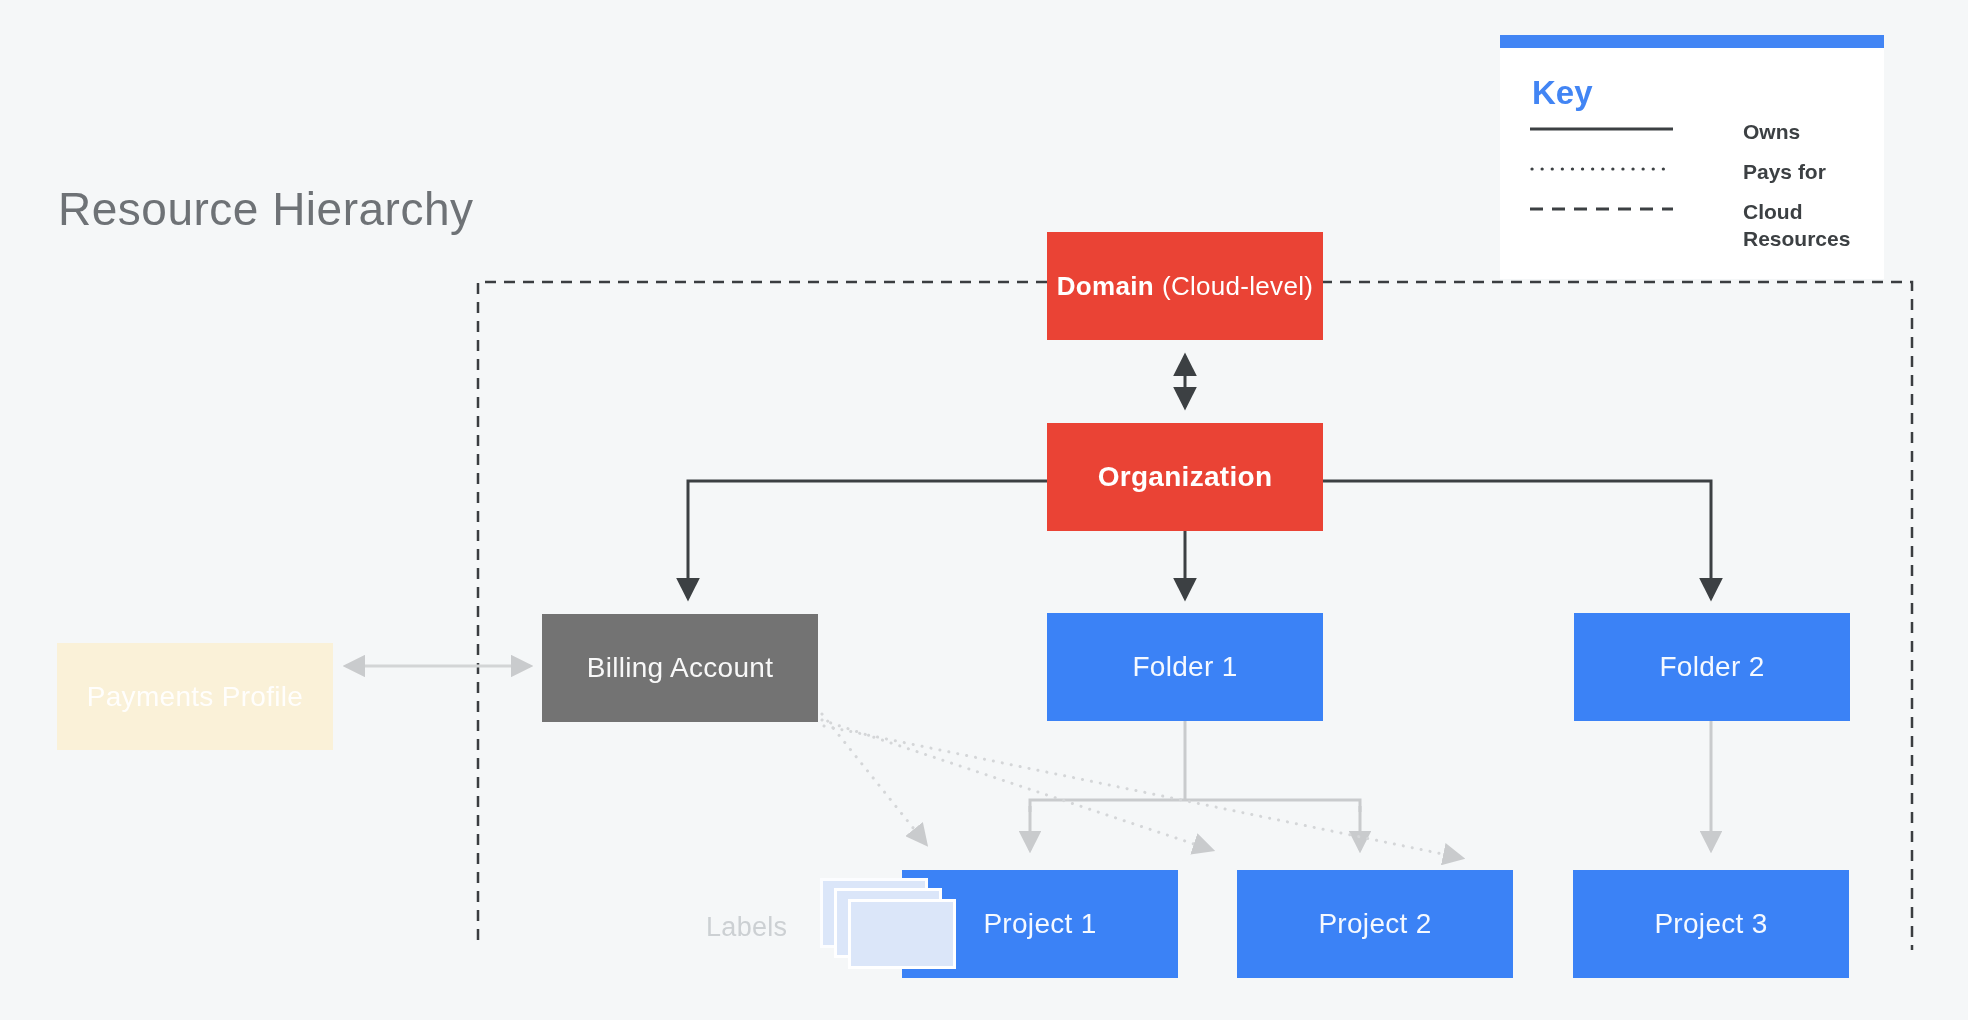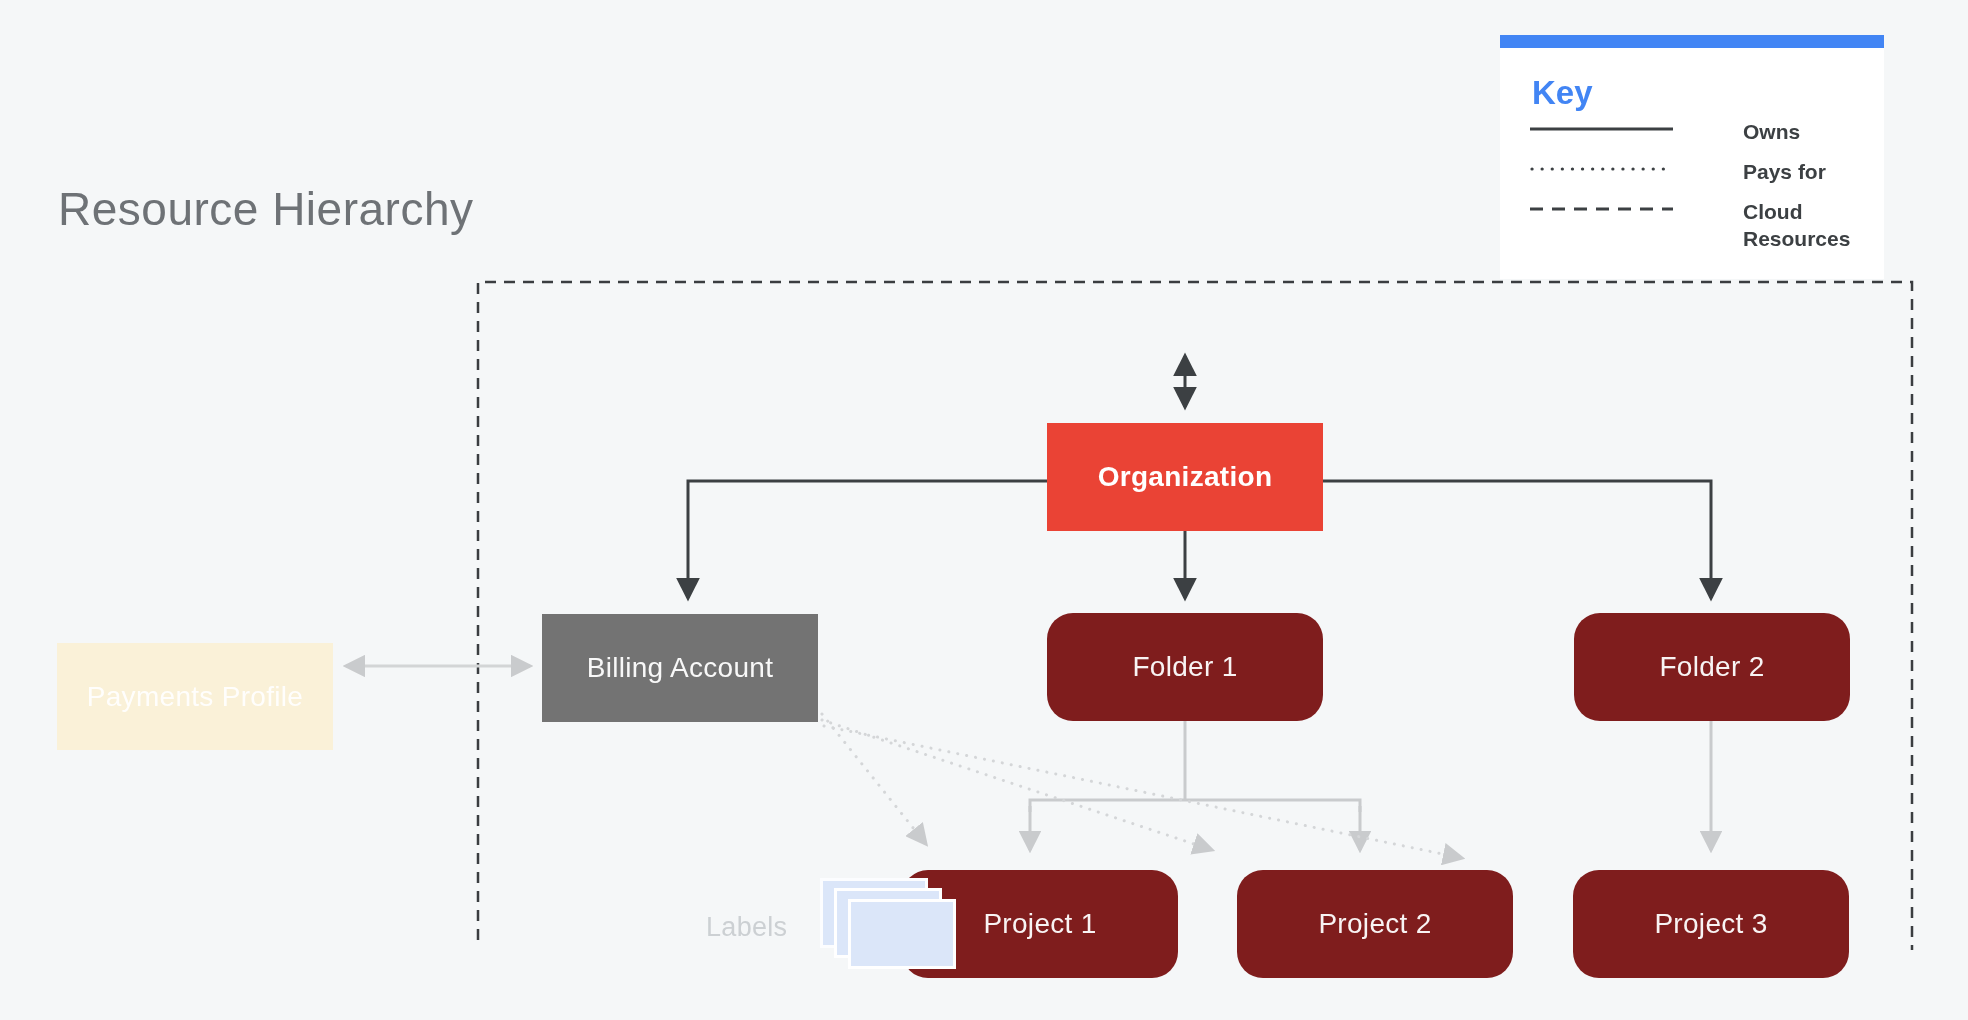--- a/index.html
+++ b/index.html
@@ -16,21 +16,21 @@
   }
 
   .node {
     position:absolute; width:276px; height:108px; z-index:1;
     display:flex; align-items:center; justify-content:center;
     font-size:28px; letter-spacing:0.3px; text-align:center;
   }
   .node-red    { background:#ea4335; color:#ffffff; font-weight:700; }
   .node-yellow { background:#faf1d8; color:rgba(255,255,255,0.92); }
   .node-green  { background:#737373; color:rgba(255,255,255,0.95); }
-  .node-blue   { background:#7f1d1d; color:rgba(255,255,255,0.95);border-radius:26px; }
+  .node-blue   { background:#3b82f6; color:rgba(255,255,255,0.95); }
 
   #node-domain        { left:1047px; top:232px; font-size:26px; }
   #node-domain .qualifier { font-weight:400; margin-left:8px; }
   #node-organization  { left:1047px; top:423px; }
   #node-payments      { left:57px;   top:613px; height:107px;margin-top:30px; }
   #node-billing       { left:542px;  top:614px; }
   #node-folder1       { left:1047px; top:613px; }
   #node-folder2       { left:1574px; top:613px; }
   #node-project1      { left:902px;  top:870px; }
   #node-project2      { left:1237px; top:870px; }
@@ -98,20 +98,24 @@
 
     <line x1="1711" y1="721" x2="1711" y2="850" stroke="#c9cbcd" stroke-width="3" marker-end="url(#arrowGray)"></line>
 
     <line x1="822" y1="714" x2="926" y2="844" stroke="#d4d6d8" stroke-width="3" stroke-linecap="round" stroke-dasharray="0.1 9" marker-end="url(#arrowGray)"></line>
     <line x1="822" y1="720" x2="1212" y2="850" stroke="#d4d6d8" stroke-width="3" stroke-linecap="round" stroke-dasharray="0.1 9" marker-end="url(#arrowGray)"></line>
     <line x1="824" y1="726" x2="1462" y2="858" stroke="#d4d6d8" stroke-width="3" stroke-linecap="round" stroke-dasharray="0.1 9" marker-end="url(#arrowGray)"></line>
   </svg>
 
   <div class="page-title">Resource Hierarchy</div>
 
+  <div class="node node-red" id="node-domain">
+    <span>Domain</span>
+      <span class="qualifier">(Cloud-level)</span>
+  </div>
 
   <div class="node node-red" id="node-organization">Organization</div>
 
   <div class="node node-yellow" id="node-payments">Payments Profile</div>
 
   <div class="node node-green" id="node-billing">Billing Account</div>
 
   <div class="node node-blue" id="node-folder1">Folder 1</div>
 
   <div class="node node-blue" id="node-folder2">Folder 2</div>

